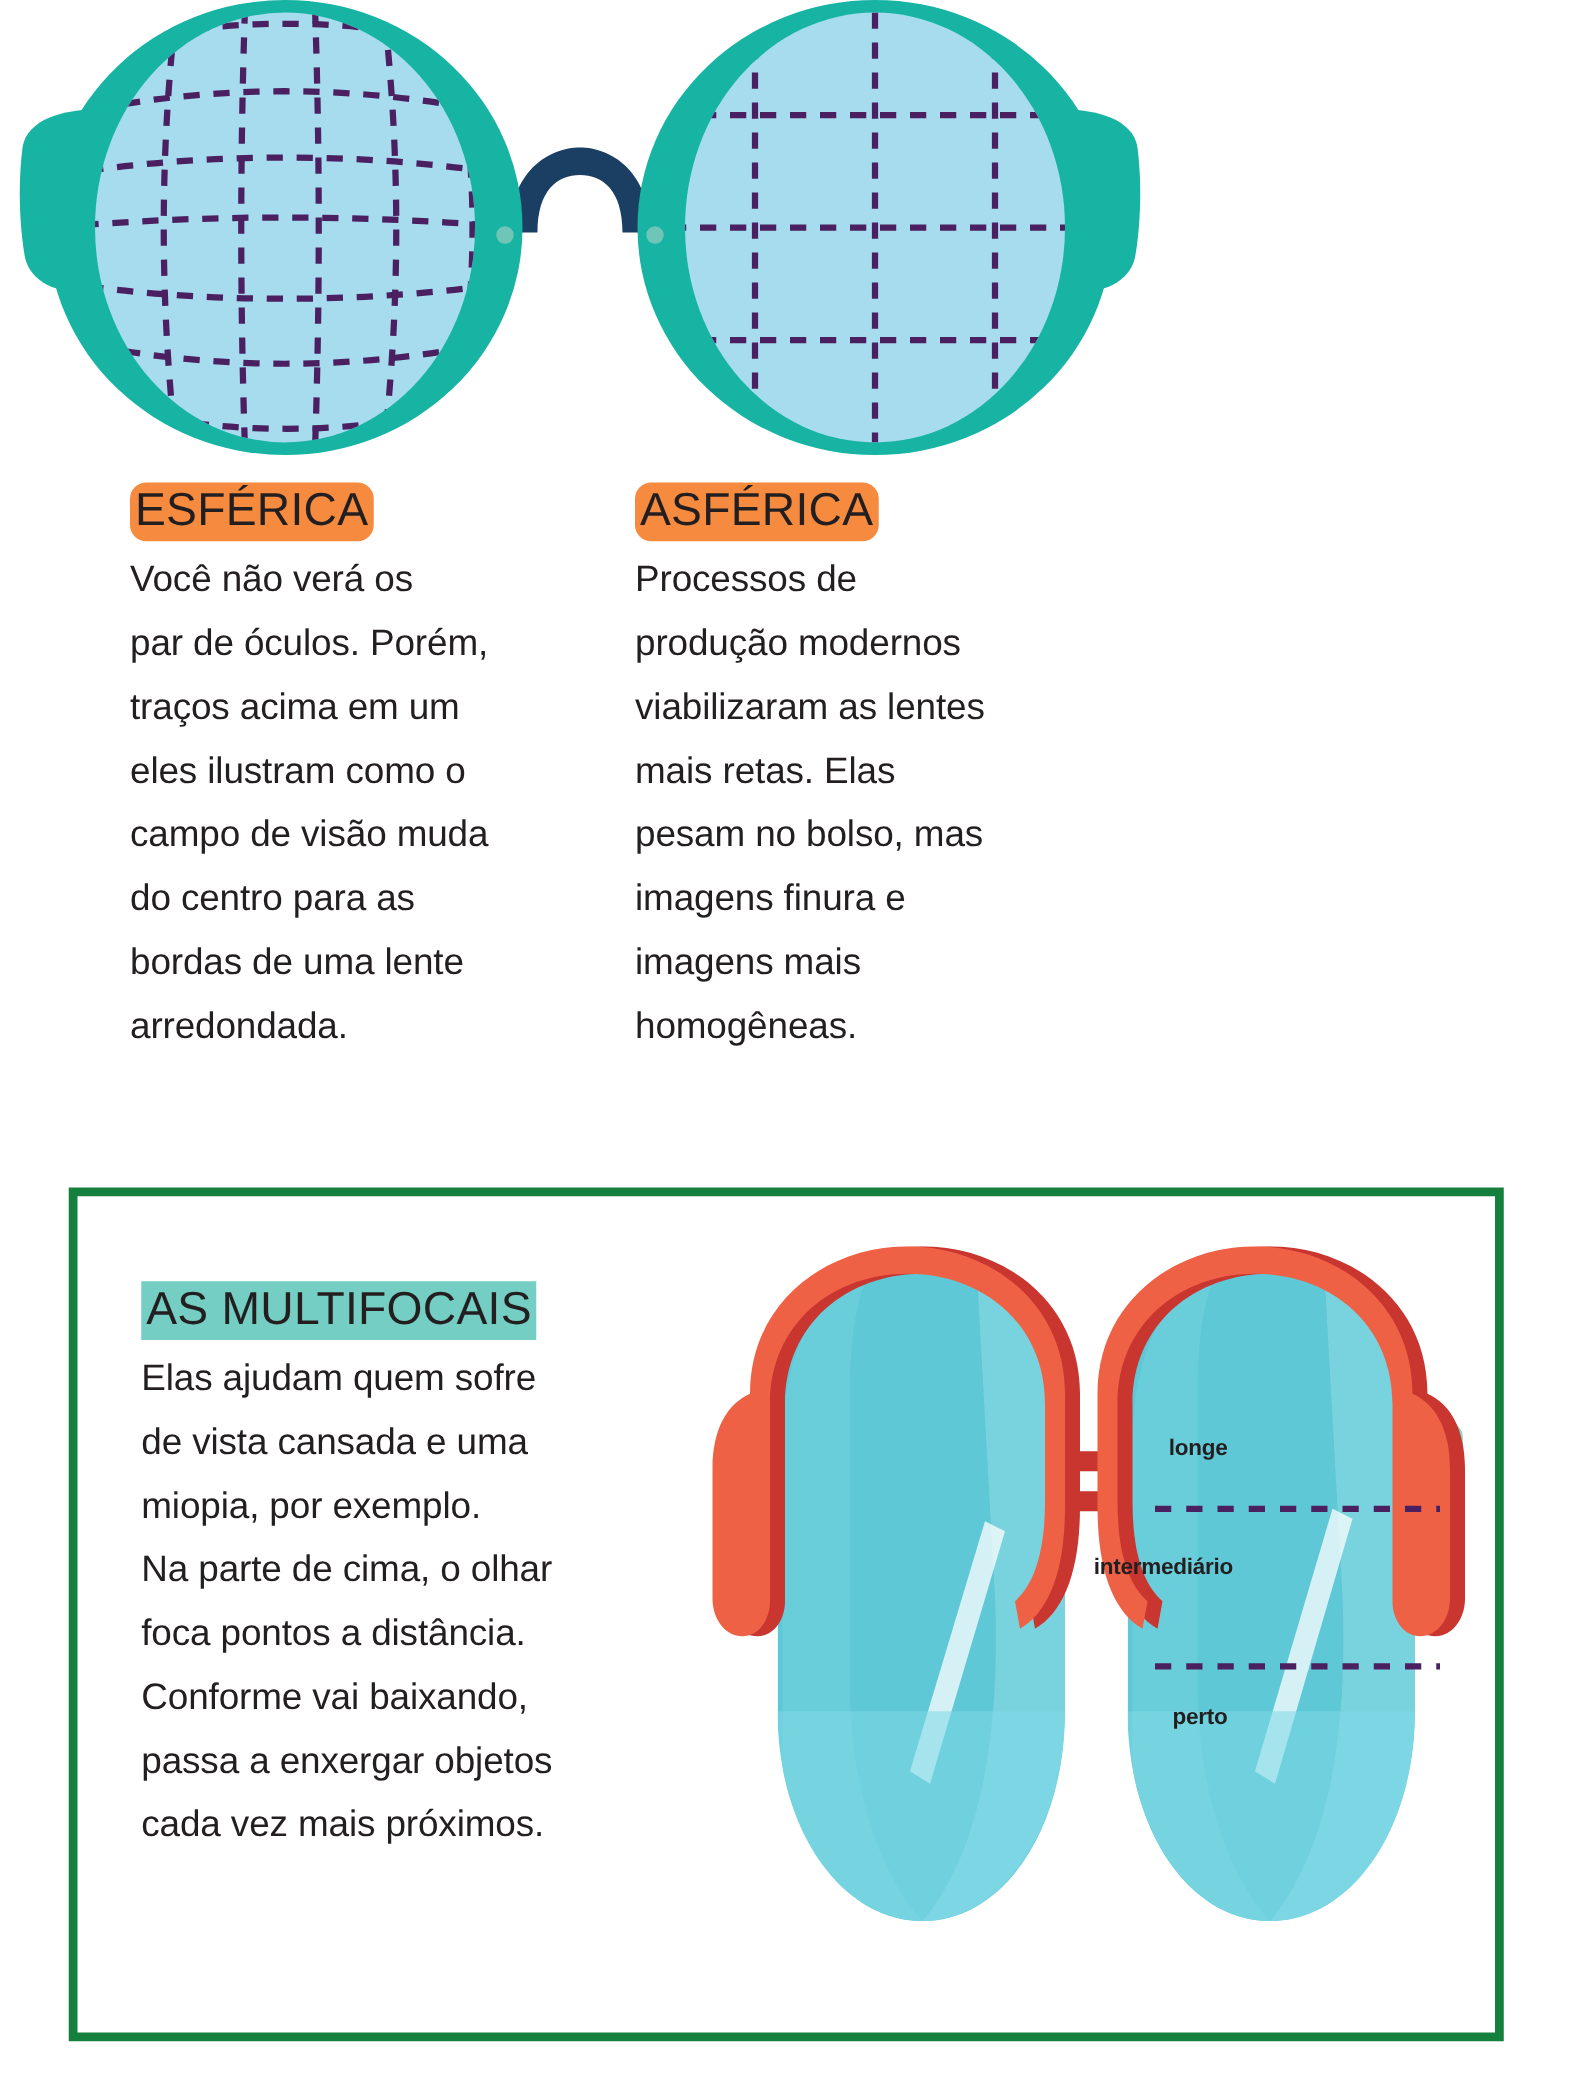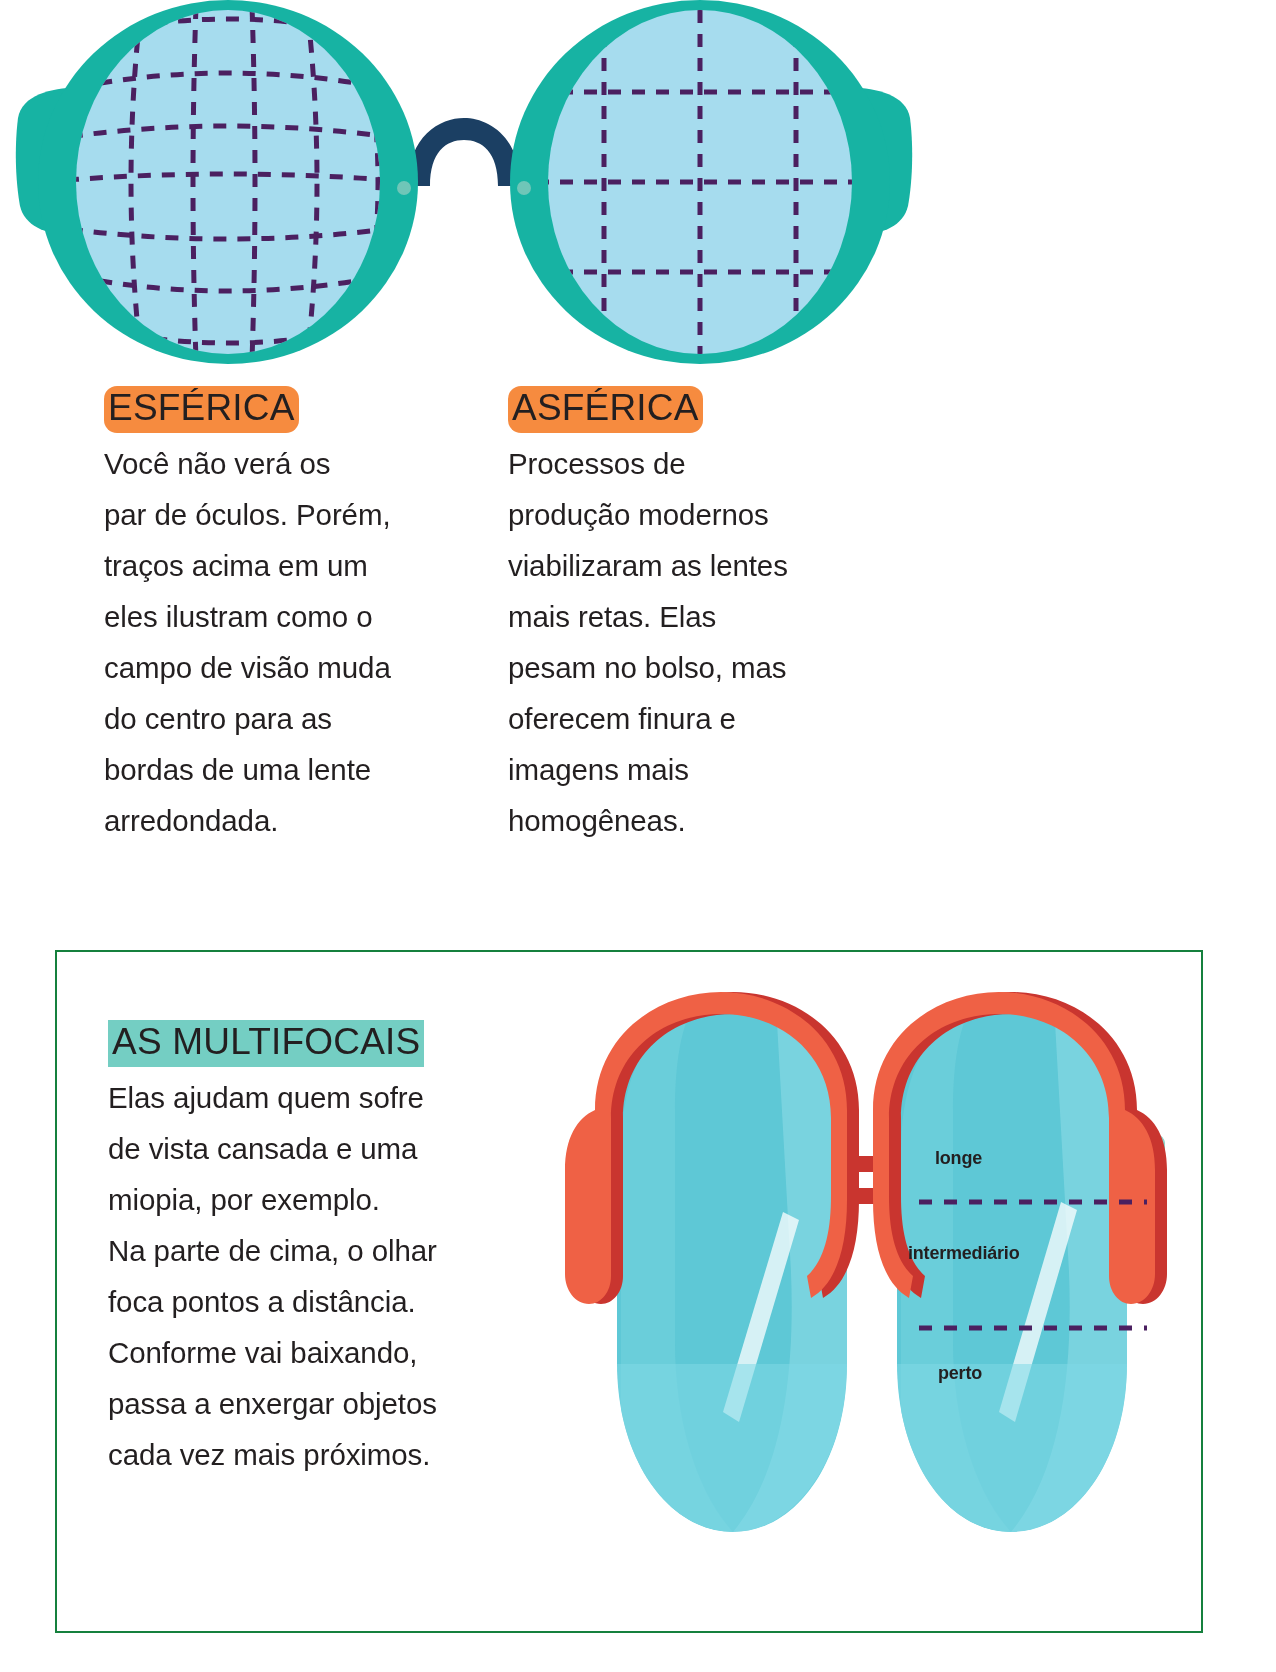--- a/index.html
+++ b/index.html
@@ -57,21 +57,21 @@
   }
   .body-text .ln { display: block; white-space: nowrap; }
 
   
   #multifocal-panel {
     position: absolute;
     left: 55px;
     top: 950px;
     width: 1148px;
     height: 683px;
-    border: 2px solid #15803d;
+    border: 7px solid #15803d;
     box-sizing: border-box;
     background: #ffffff;
   }
   #multifocal-text {
     position: absolute;
     left: 51px;
     top: 68px;
     width: 430px;
   }
   #multifocal-text .kicker { font-size: 37px; }
@@ -92,21 +92,21 @@
   .zone-label {
     position: absolute;
     font-family: "Liberation Sans", sans-serif;
     font-weight: bold;
     font-size: 18px;
     color: #231f20;
     white-space: nowrap;
     letter-spacing: -0.2px;
   }
   #label-longe        { left: 935px; top: 1148px; }
-  #label-intermediario{ left: 908px; top: 1243px; }
+  #label-intermediario{ left: 875px; top: 1243px; }
   #label-perto        { left: 938px; top: 1363px; }
 </style>
 </head>
 <body>
 
 <svg id="top-illustration" viewBox="0 0 1276 370" xmlns="http://www.w3.org/2000/svg">
   <defs>
     <clipPath id="clipLensL">
       <ellipse cx="228" cy="182" rx="152" ry="172"></ellipse>
     </clipPath>
@@ -186,21 +186,21 @@
 </div>
 
 <div class="col" id="col-asferica">
   <div class="kicker orange">ASFÉRICA</div>
   <div class="body-text">
     <span class="ln">Processos de</span>
     <span class="ln">produção modernos</span>
     <span class="ln">viabilizaram as lentes</span>
     <span class="ln">mais retas. Elas</span>
     <span class="ln">pesam no bolso, mas</span>
-    <span class="ln">oferecem finura e</span>
+    <span class="ln">imagens finura e</span>
     <span class="ln">imagens mais</span>
     <span class="ln">homogêneas.</span>
   </div>
 </div>
 
 <div id="multifocal-panel">
 
   <div id="multifocal-text">
     <div class="kicker teal">AS MULTIFOCAIS</div>
     <div class="body-text">

